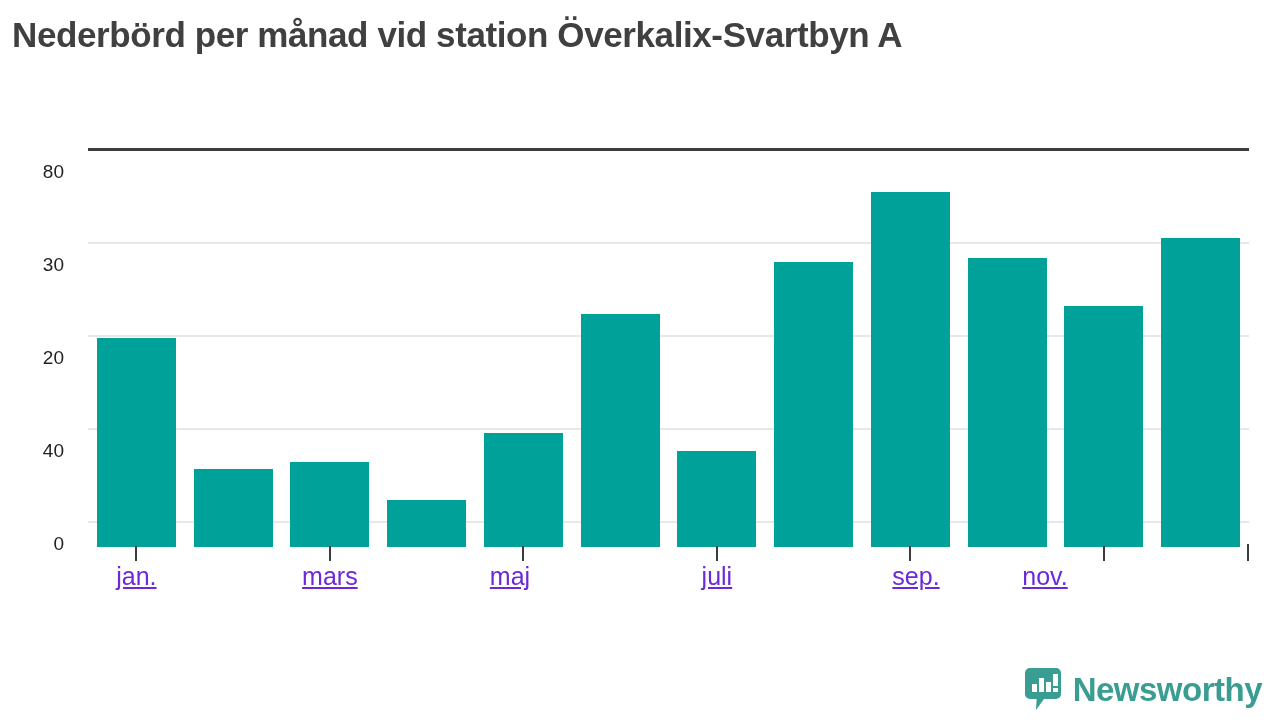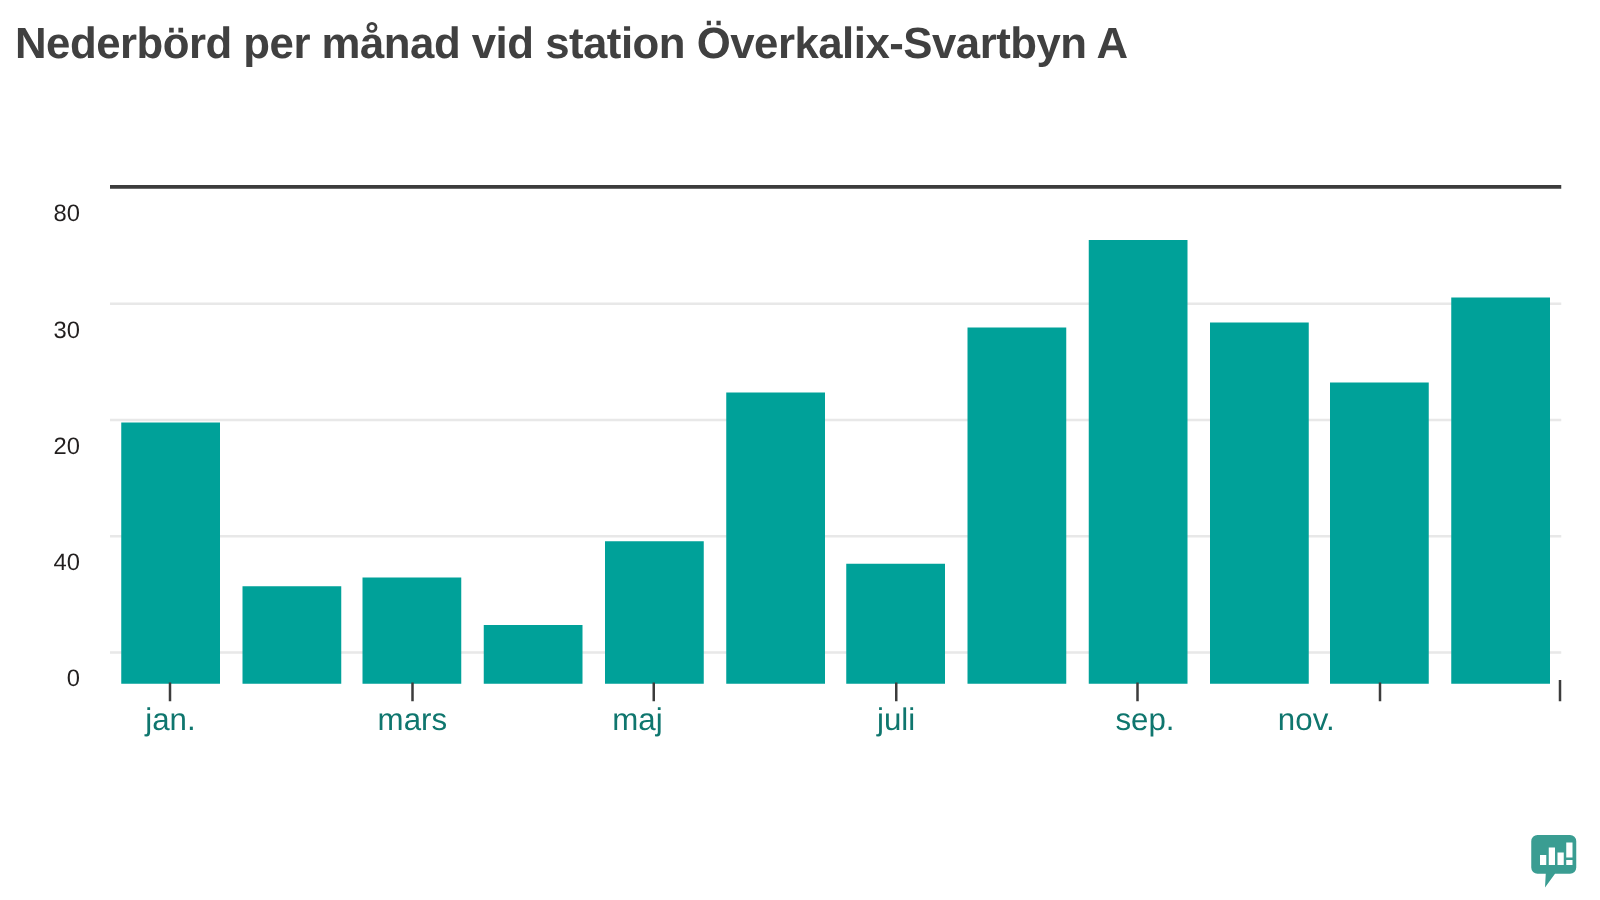--- a/index.html
+++ b/index.html
@@ -109,22 +109,23 @@
   }
   .x-tick.edge {
     top: 0px;
     height: 17px;
   }
   .x-label {
     position: absolute;
     top: 18px;
     transform: translateX(-50%);
     font-size: 25px;
-    color: #0f766e;
-    white-space: nowrap;
+    color: #6d28d9;
+    white-space: nowrap;
+    text-decoration: underline;
   }
 
   
   .footer-logo {
     position: absolute;
     right: 18px;
     bottom: 8px;
     display: flex;
     align-items: center;
     gap: 11px;
@@ -203,15 +204,16 @@
     <span class="logo-mark">
       <svg width="38" height="44" viewBox="0 0 38 44" xmlns="http://www.w3.org/2000/svg">
         <path d="M6 1 H32 A5 5 0 0 1 37 6 V27 A5 5 0 0 1 32 32 H20 L12 43 L12.6 32 H6 A5 5 0 0 1 1 27 V6 A5 5 0 0 1 6 1 Z" fill="#3a9d92"></path>
         <rect x="8" y="17" width="5" height="8" fill="#ffffff"></rect>
         <rect x="15" y="11" width="5" height="14" fill="#ffffff"></rect>
         <rect x="22" y="15" width="5" height="10" fill="#ffffff"></rect>
         <rect x="29" y="7" width="5" height="12" fill="#ffffff"></rect>
         <rect x="29" y="21" width="5" height="4" fill="#ffffff"></rect>
       </svg>
     </span>
+    <span class="logo-text">Newsworthy</span>
   </div>
 
 </div>
 
 </body></html>

